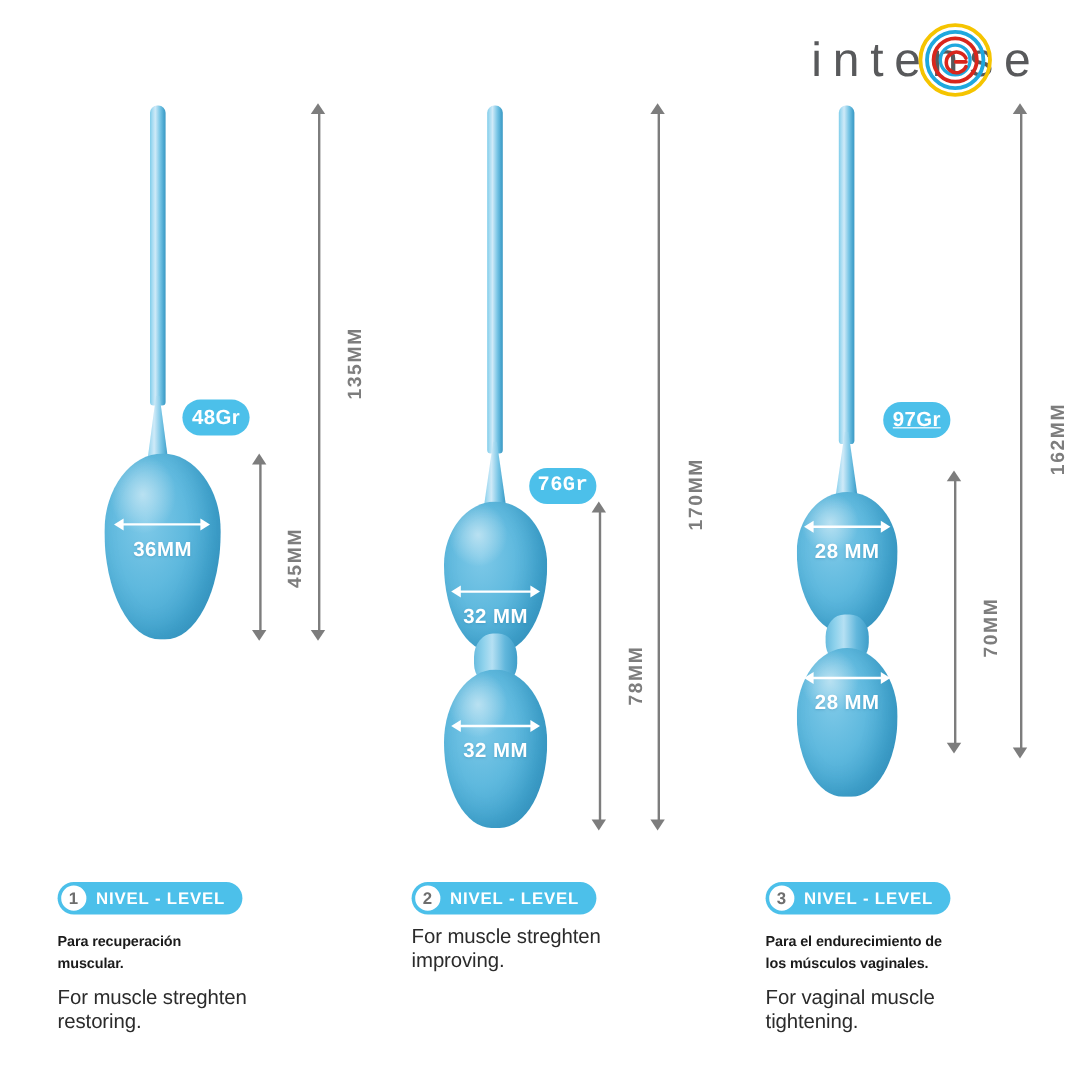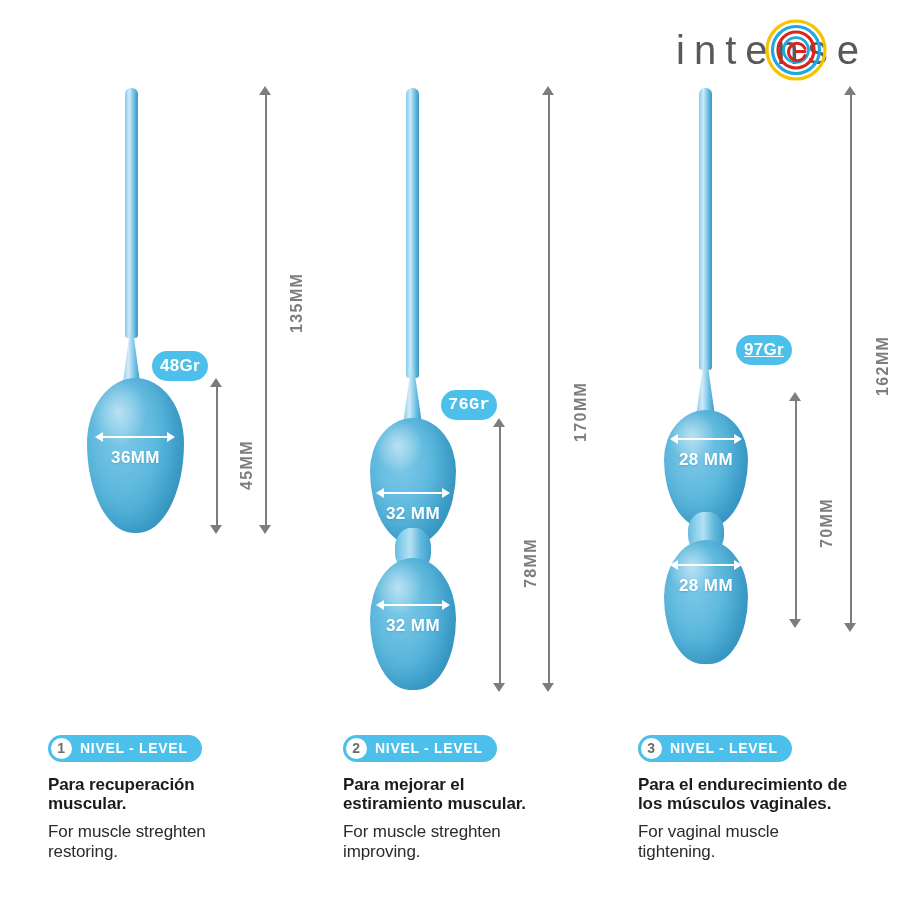--- a/index.html
+++ b/index.html
@@ -108,21 +108,21 @@
     background:#4CC0EA;border-radius:14px;padding:0 14px 0 32px;
     color:#ffffff;font-weight:bold;font-size:14px;line-height:27px;
     letter-spacing:.7px;white-space:nowrap;
   }
   .level-num{
     position:absolute;left:1px;top:1px;width:25px;height:25px;border-radius:50%;
     background:#ffffff;border:2px solid #4CC0EA;box-sizing:border-box;
     color:#6E6E6E;font-weight:bold;font-size:14px;line-height:21px;text-align:center;
   }
   .cap-es{
-    margin-top:13px;color:#1b1b1b;font-weight:bold;font-size:17px;line-height:19px;
+    margin-top:13px;color:#1b1b1b;font-weight:bold;font-size:12px;line-height:19px;
     white-space:pre-line;letter-spacing:-.1px;
   }
   .cap-en{
     margin-top:9px;color:#2b2b2b;font-weight:normal;font-size:17px;line-height:20px;
     white-space:pre-line;letter-spacing:-.1px;
   }
 </style>
 </head>
 <body>
 
@@ -154,21 +154,21 @@
       <div class="bulb bulb-egg" style="left:87px;top:378px;width:97px;height:155px;"></div>
 
       <div class="w-arrow" style="left:95px;top:430px;width:80px;">
         <span class="tipL"></span>
           <span class="bar"></span>
           <span class="tipR"></span>
       </div>
       <div class="w-label" style="left:87px;top:448px;width:97px;">36MM</div>
     </div>
 
-    <div class="weight-pill" style="left:152px;top:351px;width:56px;">48Gr</div>
+    <div class="weight-pill" style="left:152px;top:333px;width:56px;">48Gr</div>
 
     <div class="dim" style="left:206px;top:378px;height:156px;">
       <span class="up"></span>
         <span class="line"></span>
         <span class="dn"></span>
     </div>
     <div class="dim-label" style="left:238px;top:490px;">45MM</div>
 
     <div class="dim" style="left:255px;top:86px;height:448px;">
       <span class="up"></span>
@@ -273,22 +273,20 @@
 muscular.</div>
     <div class="cap-en">For muscle streghten
 restoring.</div>
   </div>
 
   <div class="caption cap-2">
     <div class="level-badge">
       <span class="level-num">2</span>
       <span>NIVEL - LEVEL</span>
     </div>
-    <div class="cap-es">Para mejorar el
-estiramiento muscular.</div>
     <div class="cap-en">For muscle streghten
 improving.</div>
   </div>
 
   <div class="caption cap-3">
     <div class="level-badge">
       <span class="level-num">3</span>
       <span>NIVEL - LEVEL</span>
     </div>
     <div class="cap-es">Para el endurecimiento de

